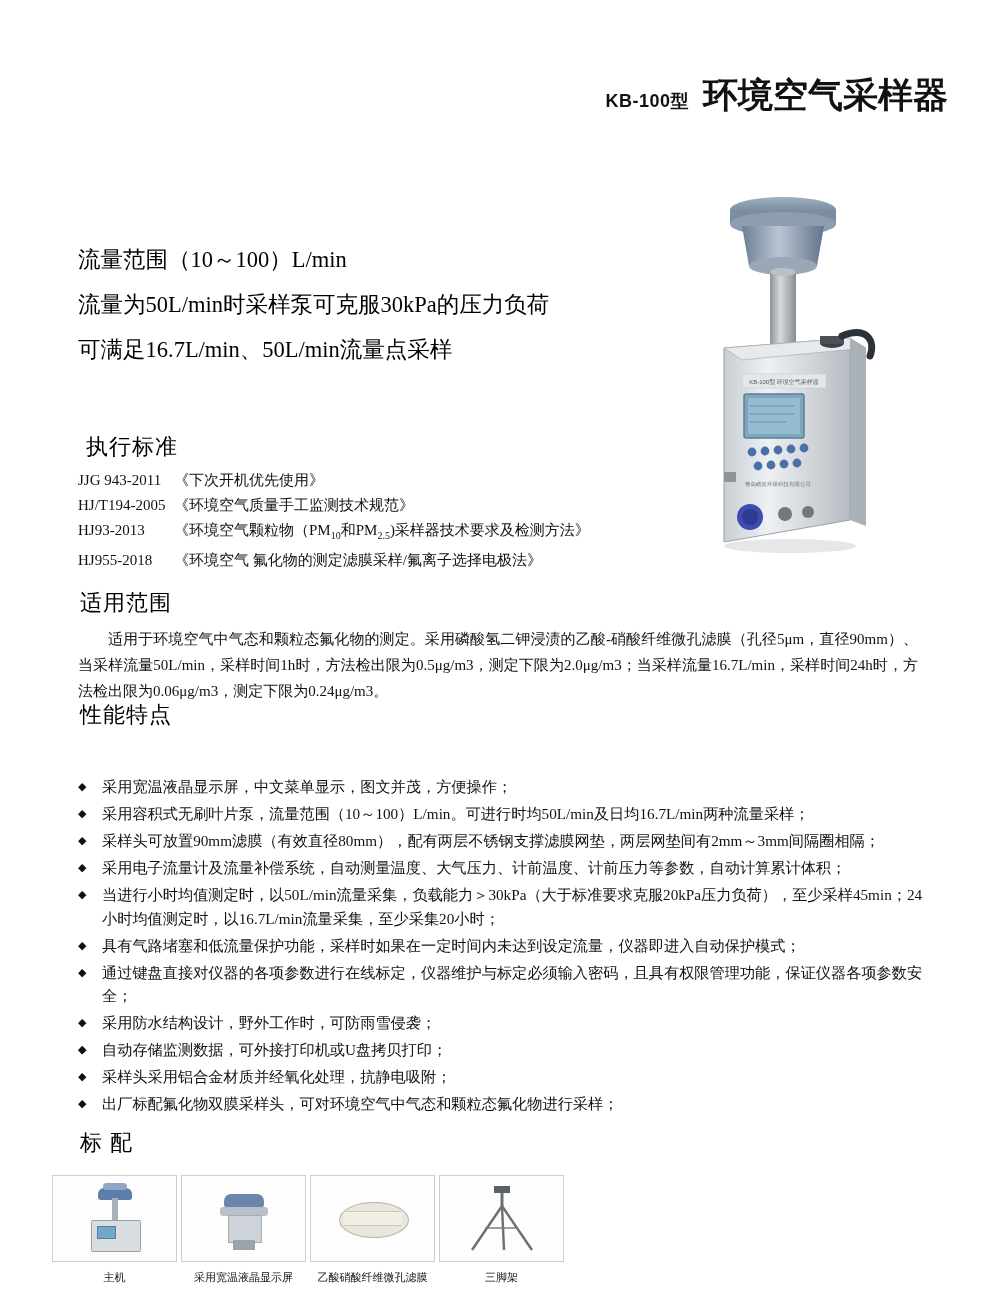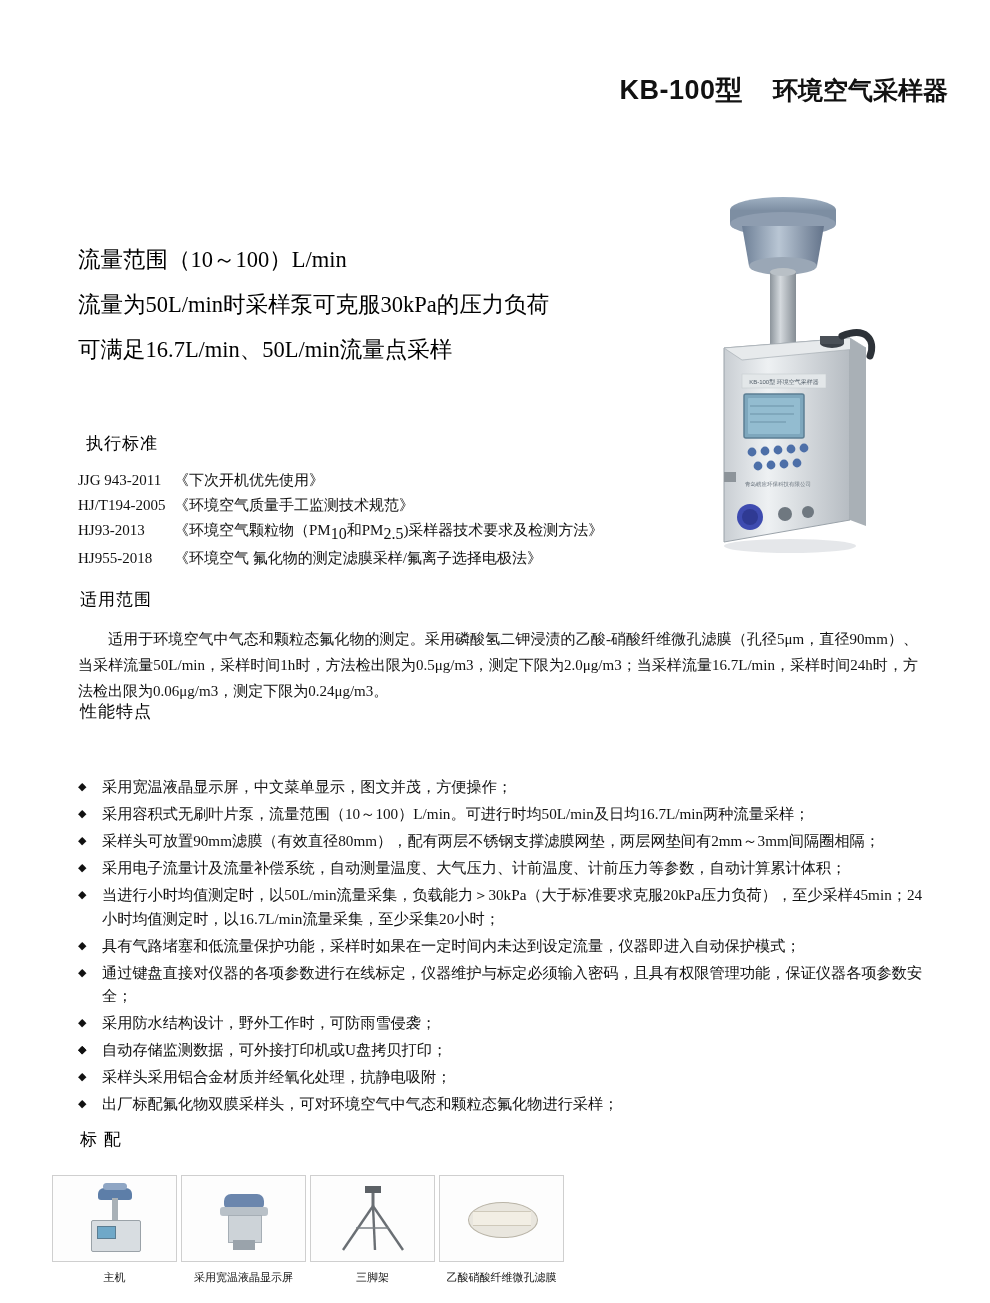--- a/index.html
+++ b/index.html
@@ -27,28 +27,28 @@
   .title-row {
     position: absolute;
     top: 72px;
     right: 42px;
     text-align: right;
     white-space: nowrap;
   }
   .title-model {
     font-family: "Liberation Sans", sans-serif;
     font-weight: bold;
-    font-size: 27px;
+    font-size: 18px;
     letter-spacing: 0.5px;
   }
   .title-name {
     font-family: Liberation Sans, sans-serif;
     font-weight: bold;
-    font-size: 25px;
-    margin-left: 30px;
+    font-size: 35px;
+    margin-left: 14px;
   }
 
   
   .headline {
     position: absolute;
     top: 232px;
     left: 78px;
     width: 600px;
     font-family: "Liberation Serif", serif;
     font-size: 22.5px;
@@ -63,39 +63,39 @@
     top: 190px;
     left: 690px;
     width: 215px;
     height: 395px;
   }
 
   
   .sec-h {
     position: absolute;
     font-family: "Liberation Sans", sans-serif;
-    font-size: 17px;
+    font-size: 22px;
     font-weight: normal;
     color: #000;
     letter-spacing: 1px;
   }
 
   
   .std-list {
     position: absolute;
     top: 468px;
     left: 78px;
     width: 840px;
     font-size: 15px;
     line-height: 25px;
     font-family: "Liberation Serif", serif;
   }
   .std-row { white-space: nowrap; }
   .std-code { display: inline-block; min-width: 96px; }
-  sub { font-size: 16px; }
+  sub { font-size: 10px; }
 
   
   .scope-p {
     position: absolute;
     top: 626px;
     left: 78px;
     width: 840px;
     font-size: 15px;
     line-height: 26px;
     text-align: justify;
@@ -323,35 +323,35 @@
         <span class="tn sh-top"></span>
         <span class="tn sh-ring"></span>
         <span class="tn sh-body"></span>
         <span class="tn sh-base"></span>
       </div>
       <div class="cfg-label">采用宽温液晶显示屏</div>
     </div>
 
     <div class="cfg-cell">
       <div class="cfg-box">
+        <span class="tn fm-disc"></span>
+        <span class="tn fm-band"></span>
+      </div>
+      <div class="cfg-label">乙酸硝酸纤维微孔滤膜</div>
+    </div>
+
+    <div class="cfg-cell">
+      <div class="cfg-box">
         <svg width="123" height="85" viewBox="0 0 123 85">
           <rect x="54" y="10" width="16" height="7" fill="#5c6166"></rect>
           <line x1="62" y1="17" x2="62" y2="30" stroke="#6a6f74" stroke-width="3"></line>
           <line x1="62" y1="30" x2="32" y2="74" stroke="#6a6f74" stroke-width="2.4"></line>
           <line x1="62" y1="30" x2="92" y2="74" stroke="#6a6f74" stroke-width="2.4"></line>
           <line x1="62" y1="30" x2="64" y2="74" stroke="#6a6f74" stroke-width="2.4"></line>
           <line x1="45" y1="52" x2="78" y2="52" stroke="#7a7f84" stroke-width="1.6"></line>
         </svg>
       </div>
       <div class="cfg-label">三脚架</div>
     </div>
 
-    <div class="cfg-cell">
-      <div class="cfg-box">
-        <span class="tn fm-disc"></span>
-        <span class="tn fm-band"></span>
-      </div>
-      <div class="cfg-label">乙酸硝酸纤维微孔滤膜</div>
-    </div>
-
   </div>
 
 </div>
 
 </body></html>

